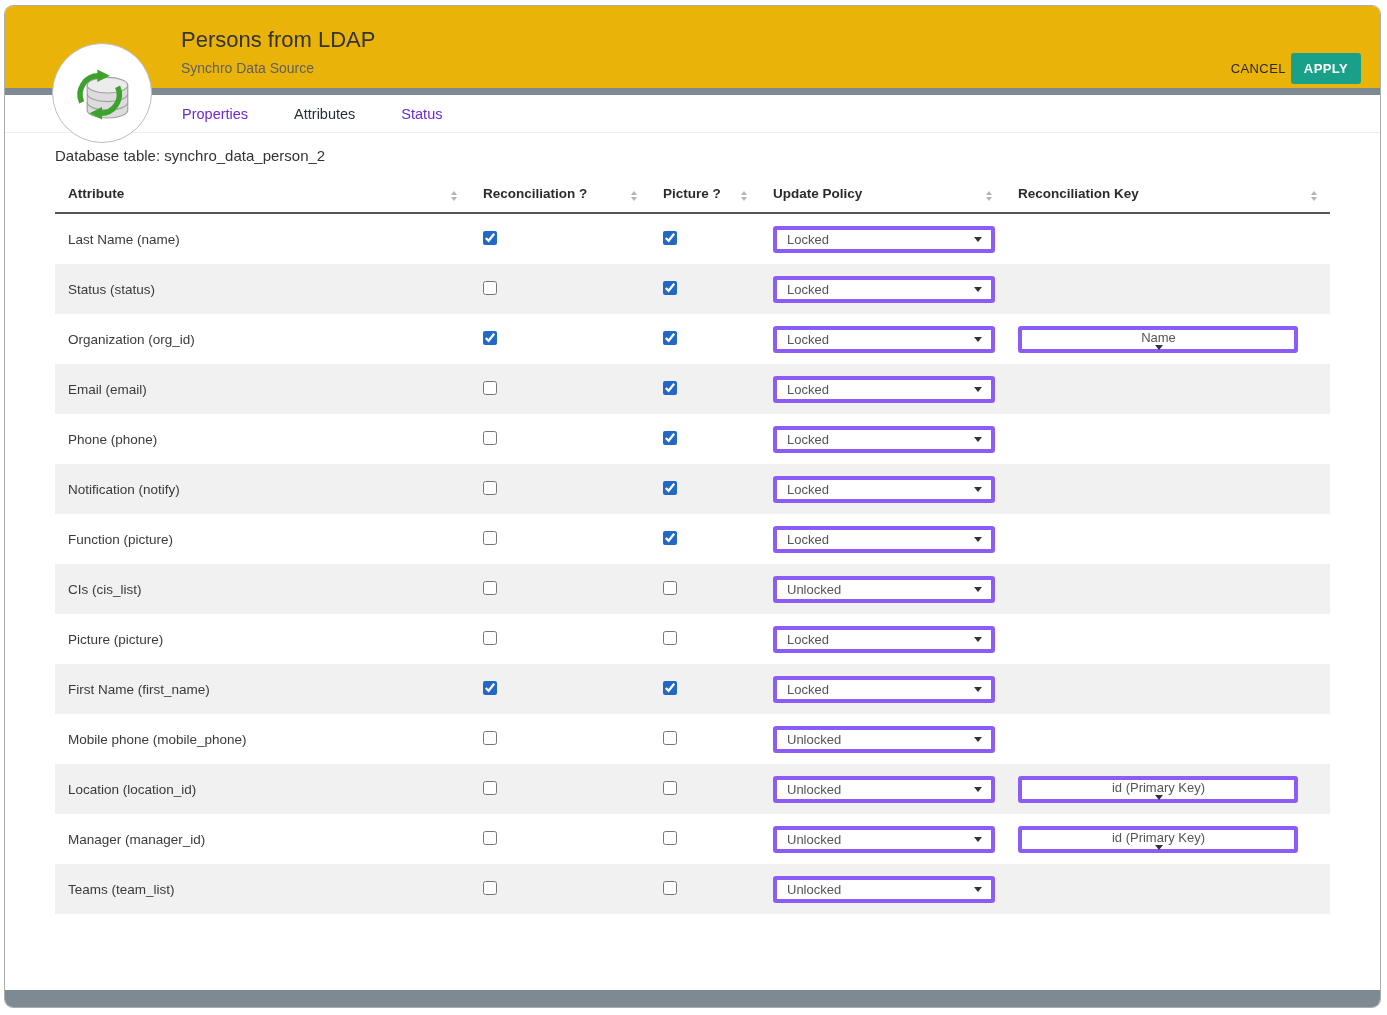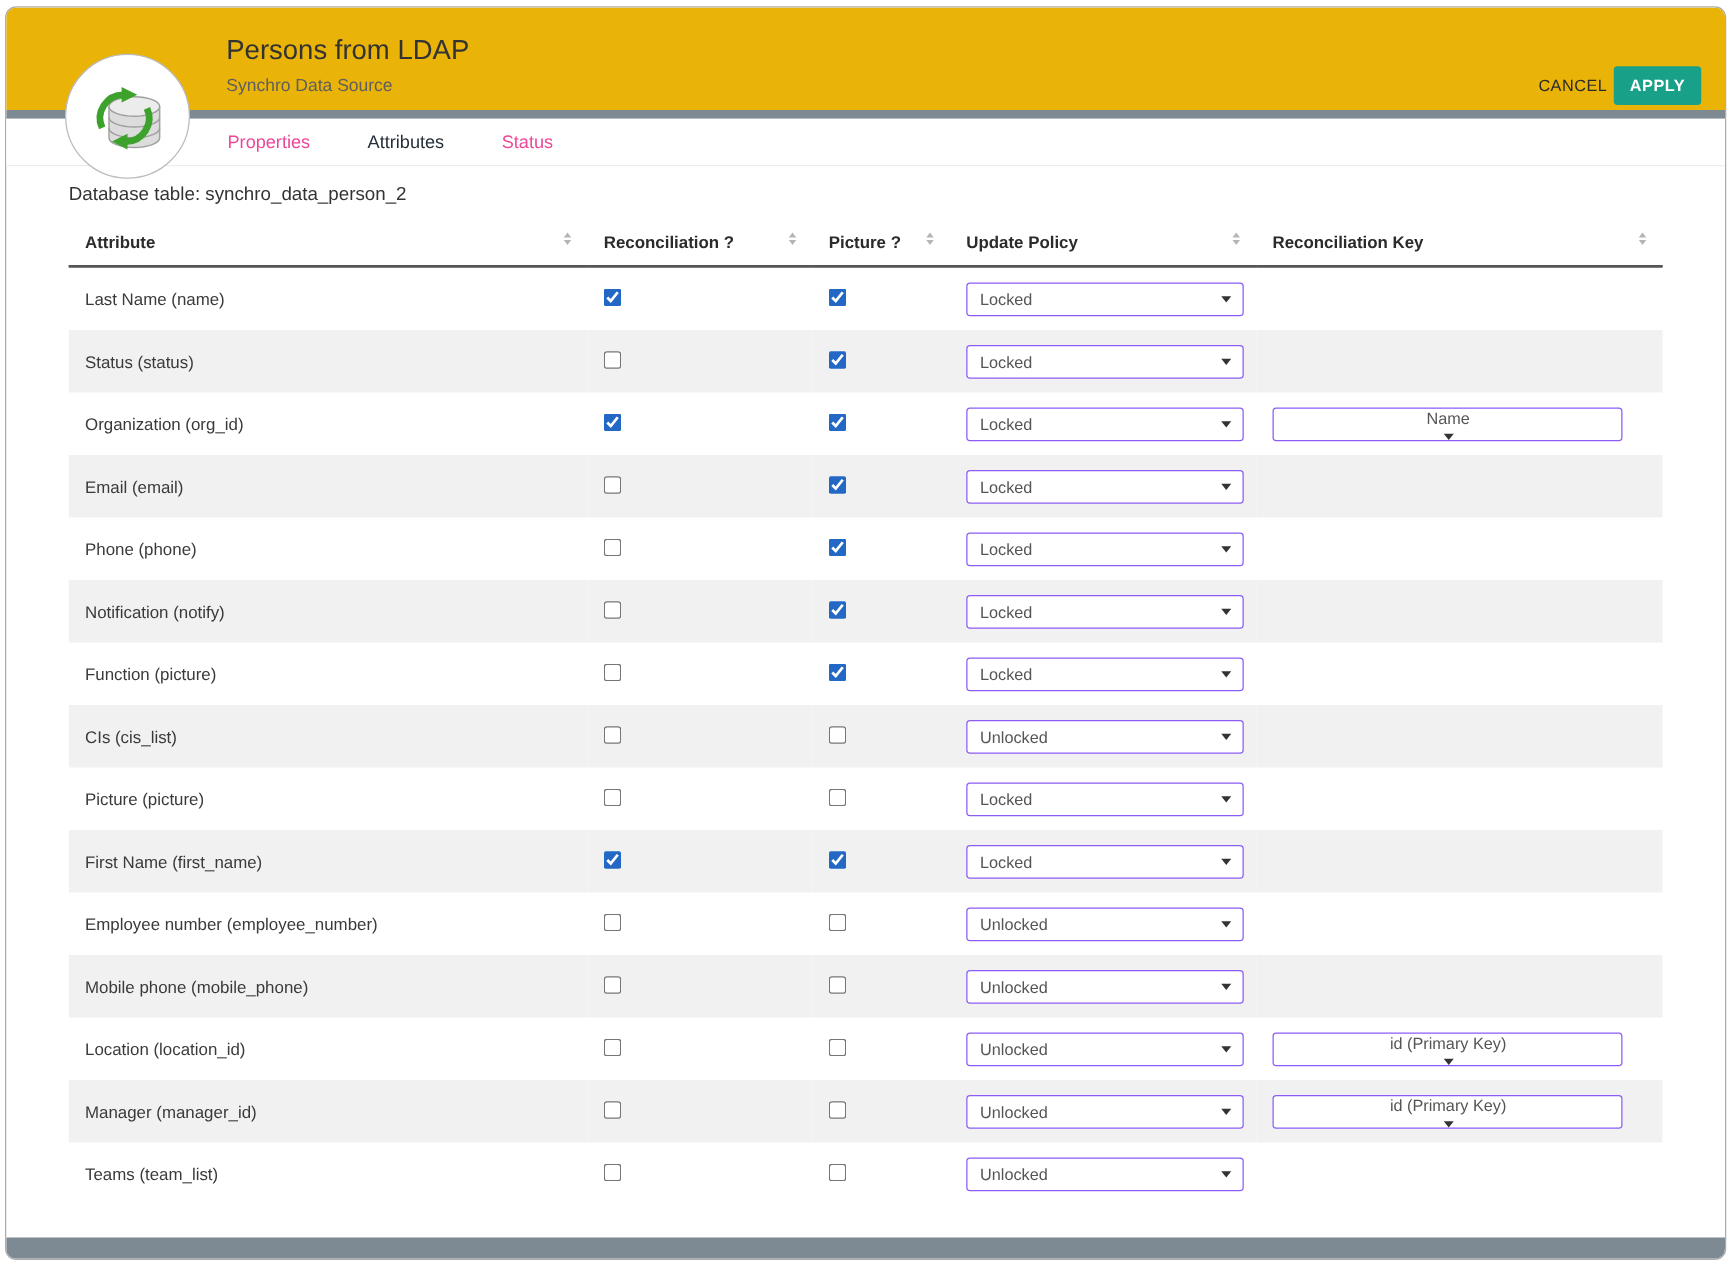--- a/index.html
+++ b/index.html
@@ -10,39 +10,39 @@
   .title{font-size:22px;color:#333;}
   .subtitle{font-size:14px;color:#5f5f5f;margin-top:7px;}
   .actions{position:absolute;right:19px;top:47px;display:flex;align-items:center;gap:5px;}
   .cancel{background:none;border:none;font-family:inherit;font-size:13px;color:#2b2b2b;
           cursor:pointer;padding:0;letter-spacing:.4px;}
   .apply{background:var(--apply-button,#18a188);border:none;color:#fff;font-family:inherit;font-size:13px;
          font-weight:bold;letter-spacing:.4px;padding:8px 13px;border-radius:3px;cursor:pointer;}
   .divider{height:7px;background:var(--divider-bar,#7d8a94);}
   .tab-bar{height:38px;display:flex;align-items:center;padding-left:177px;background:#fff;
            border-bottom:1px solid #ededed;box-sizing:border-box;}
-  .tab{margin-right:46px;font-size:14.5px;color:#ec4899;cursor:pointer;}
+  .tab{margin-right:46px;font-size:14.5px;color:#6d28d9;cursor:pointer;}
   .tab.active{font-weight:normal;color:var(--active-tab-text,#252f3a);}
   .avatar{position:absolute;left:47px;top:37px;width:98px;height:98px;border-radius:50%;background:#fff;
           border:1px solid #bcbcbc;z-index:6;display:flex;align-items:center;justify-content:center;}
   .avatar svg{width:78px;height:78px;}
   .content{padding:0 52px 0 50px;}
   .caption{margin-top:14px;font-size:15px;color:#333;}
   table.attr-table{width:100%;border-collapse:collapse;margin-top:13px;color:#333;table-layout:fixed;}
   th{padding:9px 13px 11px 13px;border-bottom:2px solid #555;font-size:13.5px;font-weight:bold;color:#2b2b2b;text-align:left;}
-  .th-inner{display:flex;align-items:flex-start;justify-content:space-between;}
+  .th-inner{display:flex;align-items:flex-end;justify-content:space-between;}
   .sort-icon{display:inline-flex;flex-direction:column;align-items:center;cursor:pointer;}
   .sort-icon i{display:block;width:0;height:0;border-left:3.5px solid transparent;border-right:3.5px solid transparent;}
   .sort-icon i.up{border-bottom:4px solid #b5b5b5;}
   .sort-icon i.dn{border-top:4px solid #b5b5b5;margin-top:2px;}
   td{padding:0 13px;height:50px;vertical-align:middle;font-size:13.5px;color:#3a3a3a;}
   tbody tr:nth-child(even){background:var(--row-alt,#f1f1f1);}
   input[type=checkbox]{width:14px;height:14px;accent-color:var(--checkbox-checked,#2368c4);margin:0;cursor:pointer;}
   .select-box{display:flex;align-items:center;justify-content:space-between;width:222px;height:27px;
-              border:1px solid #8b5cf6;border-radius:3px;background:#fff;padding:0 9px 0 10px;
+              border:4px solid #8b5cf6;border-radius:3px;background:#fff;padding:0 9px 0 10px;
               box-sizing:border-box;font-size:13px;color:#555;cursor:pointer;}
   .select-box.key{width:280px;flex-direction:column;}
   .caret{width:0;height:0;border-left:4.5px solid transparent;border-right:4.5px solid transparent;
          border-top:5.5px solid #333;}
   .footer-bar{position:absolute;left:0;right:0;bottom:0;height:17px;background:var(--divider-bar,#7d8a94);}
 </style>
 </head>
 <body>
 
 <div class="page">
@@ -266,32 +266,20 @@
     <td class="c-upd"><input type="checkbox" checked="" style=""></td>
     <td class="c-pol">
       <div class="select-box">
         <span class="sel-label">Locked</span>
         <span class="caret"></span>
       </div>
     </td>
     <td class="c-key"></td>
   </tr>
           <tr>
-    <td class="c-attr"><span>Employee number (employee_number)</span></td>
-    <td class="c-rec"><input type="checkbox" style=""></td>
-    <td class="c-upd"><input type="checkbox" style=""></td>
-    <td class="c-pol">
-      <div class="select-box">
-        <span class="sel-label">Unlocked</span>
-        <span class="caret"></span>
-      </div>
-    </td>
-    <td class="c-key"></td>
-  </tr>
-          <tr>
     <td class="c-attr"><span>Mobile phone (mobile_phone)</span></td>
     <td class="c-rec"><input type="checkbox" style=""></td>
     <td class="c-upd"><input type="checkbox" style=""></td>
     <td class="c-pol">
       <div class="select-box">
         <span class="sel-label">Unlocked</span>
         <span class="caret"></span>
       </div>
     </td>
     <td class="c-key"></td>

